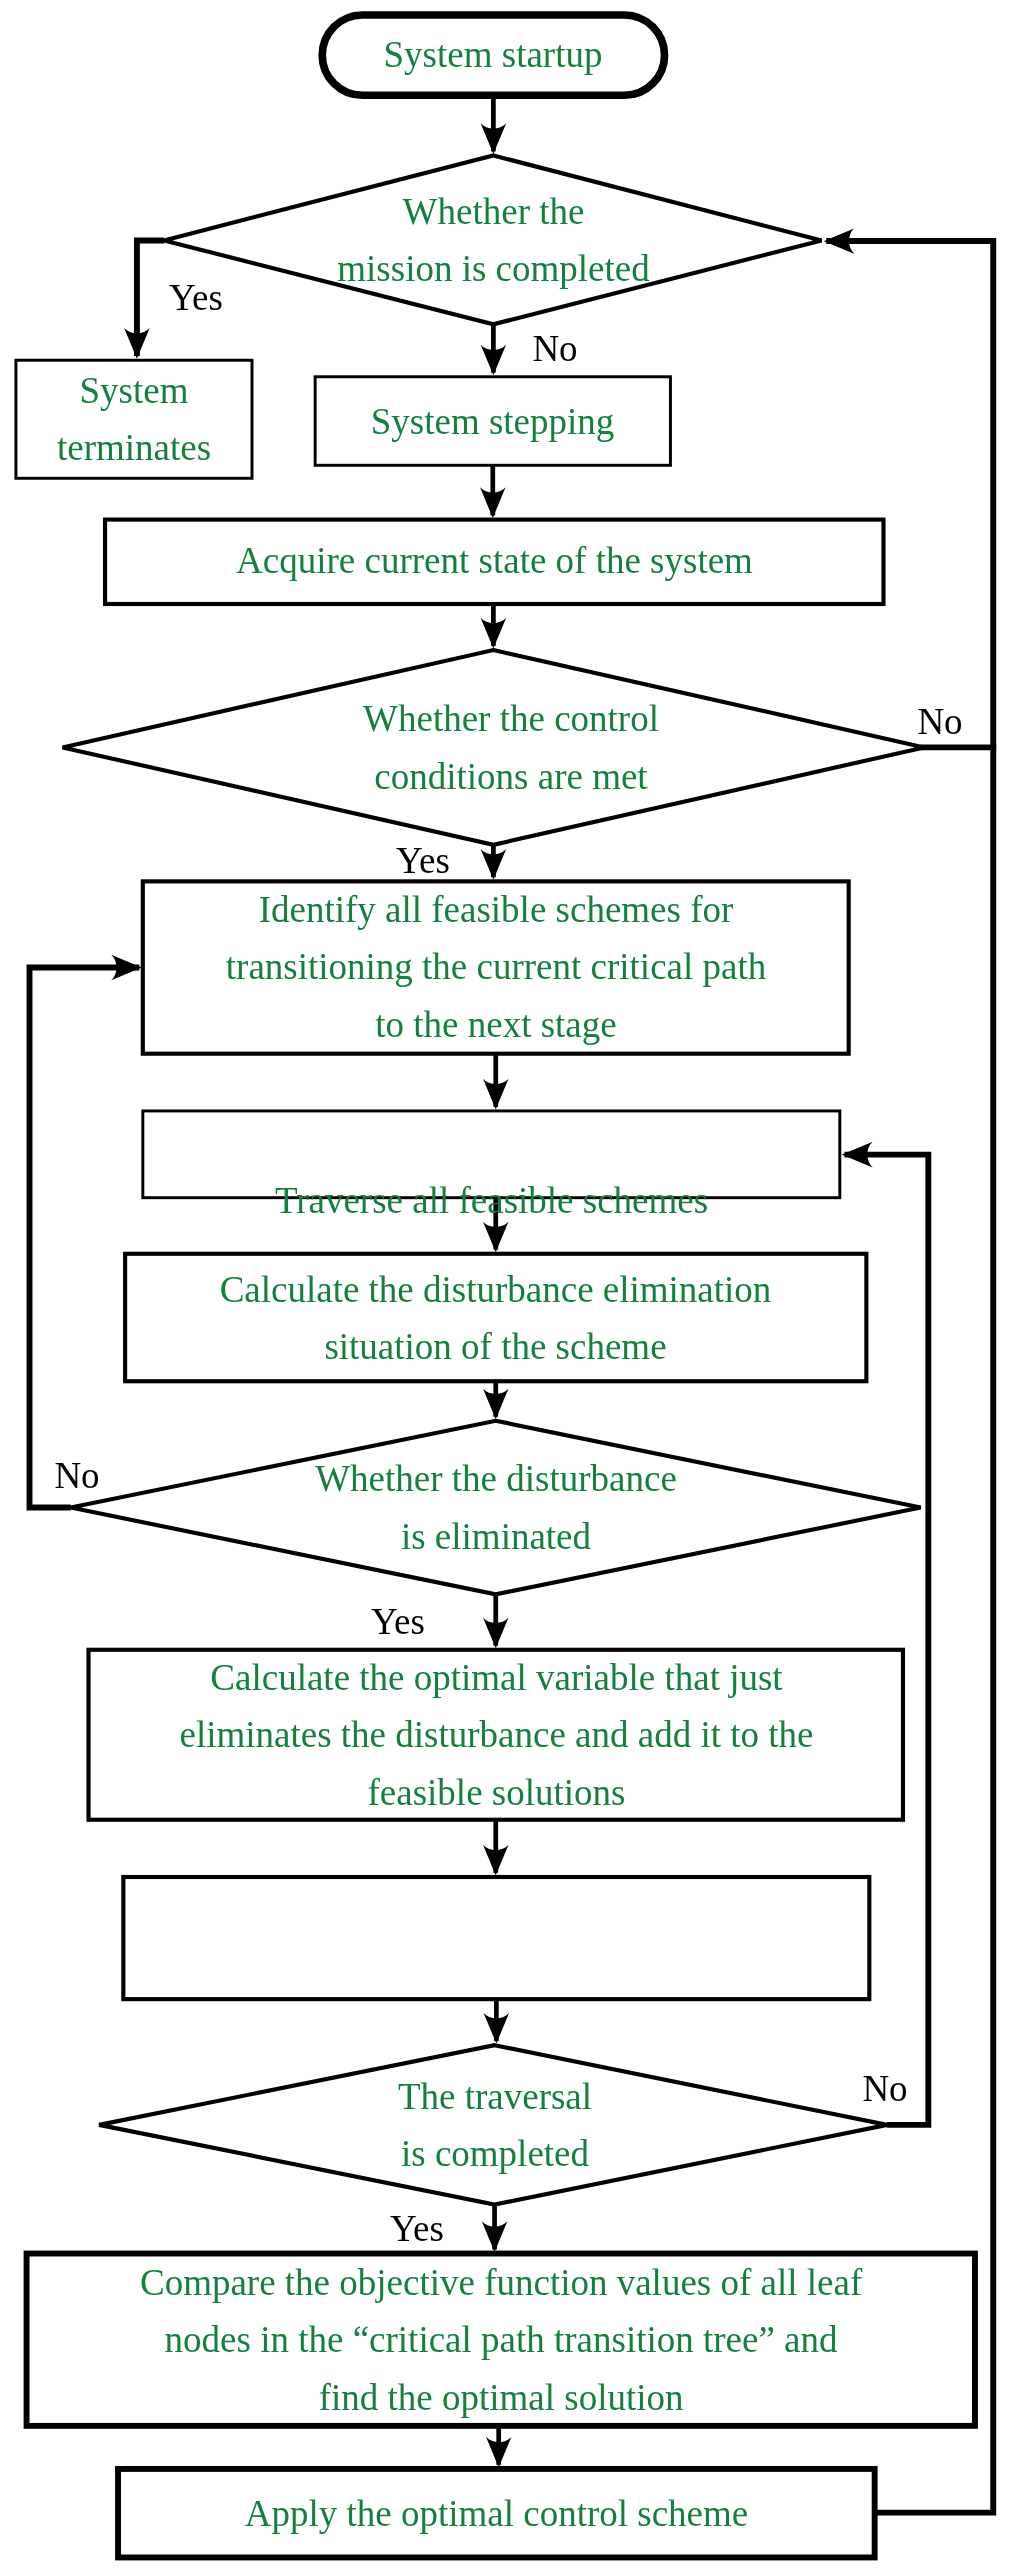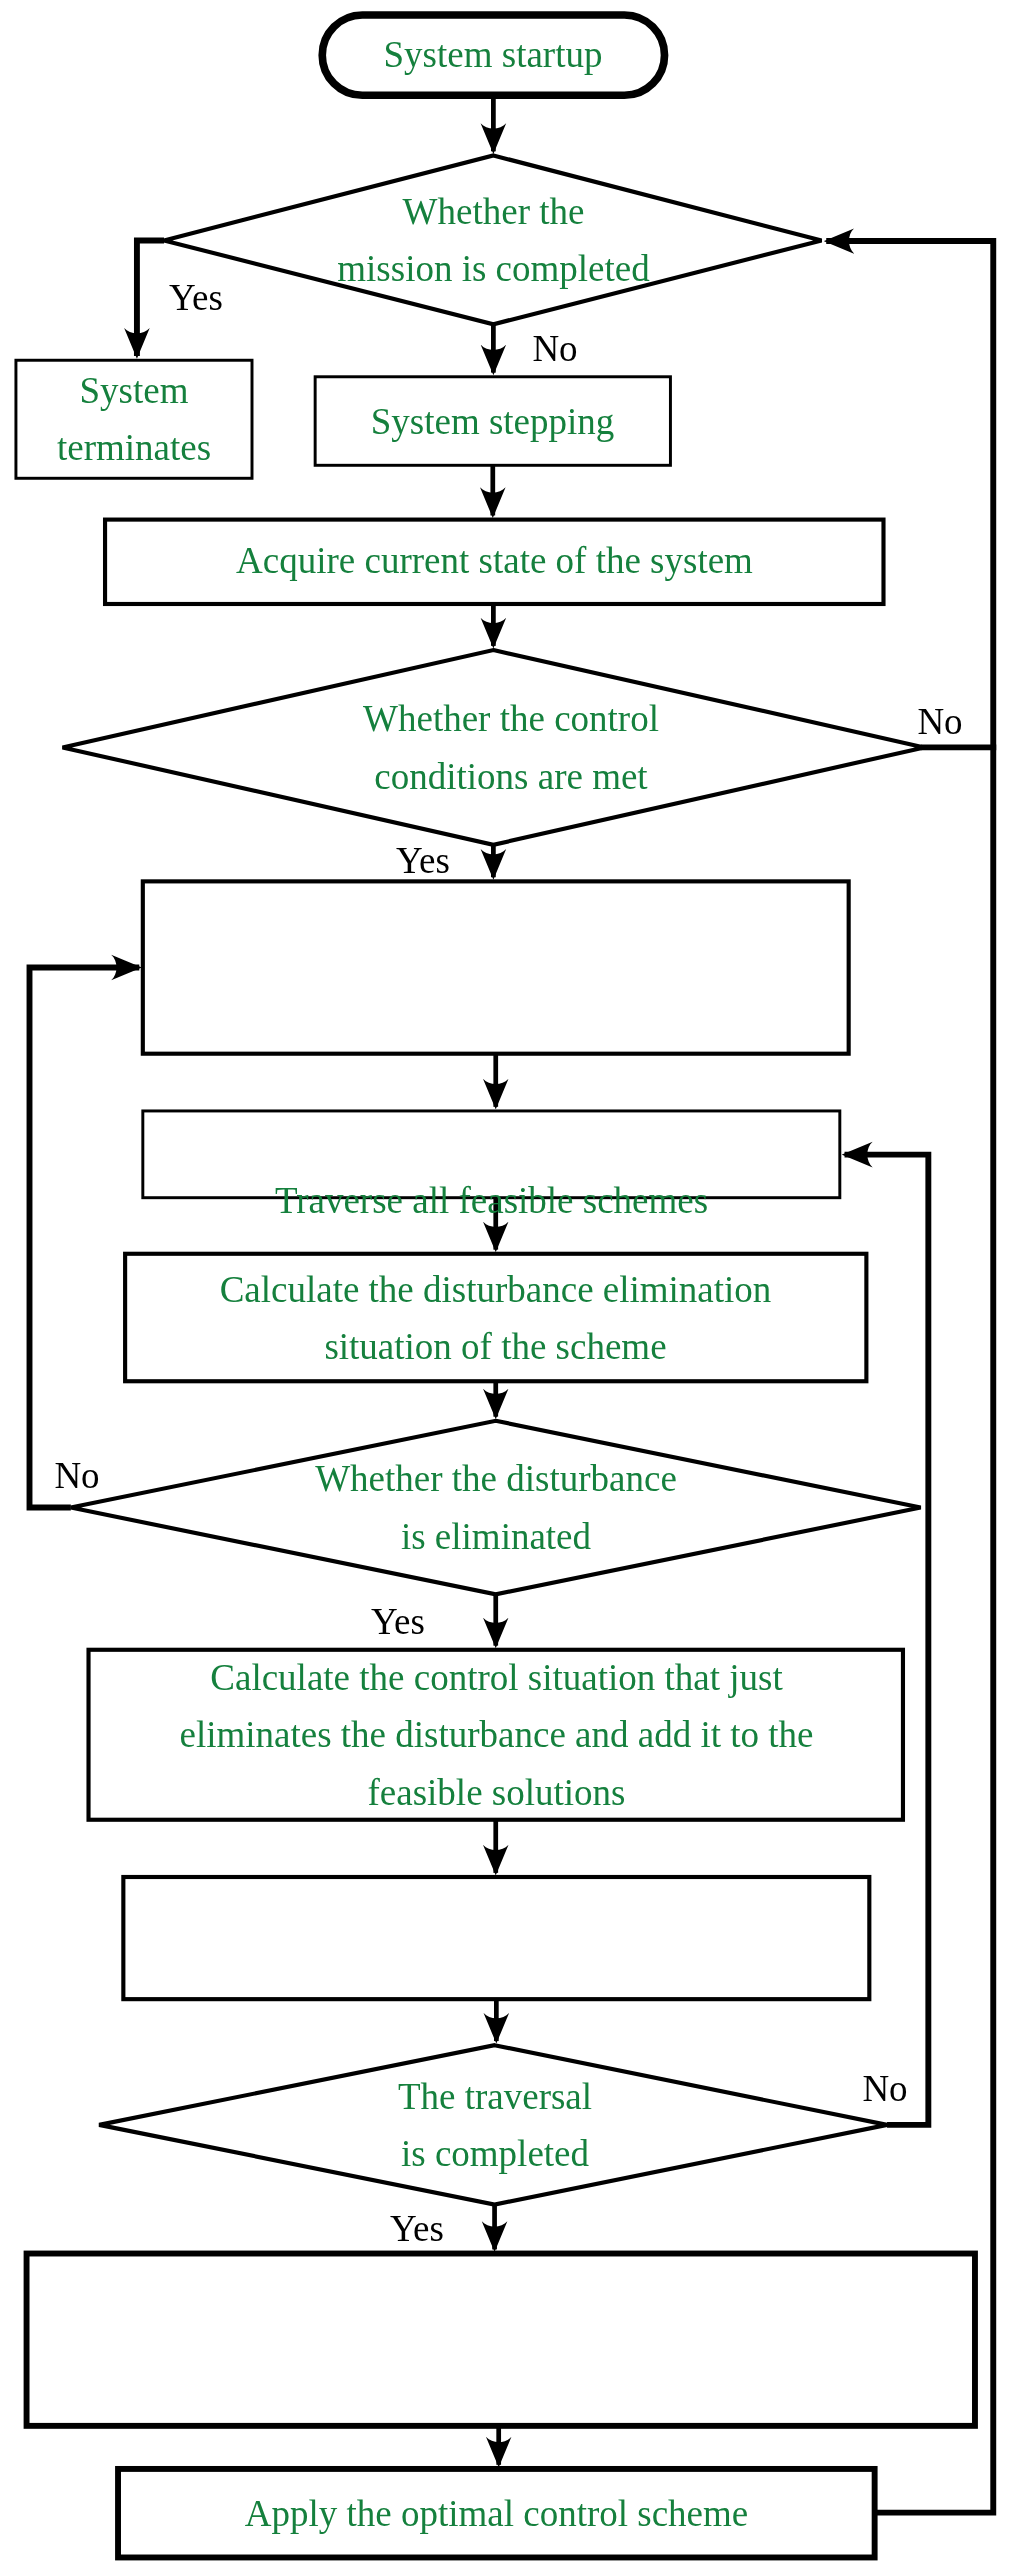--- a/index.html
+++ b/index.html
@@ -93,37 +93,43 @@
   <div class="node-text" style="left:16px;top:360px;width:236px;height:118px;">System
 terminates</div>
 
   <div class="node-text" style="left:315px;top:377px;width:355px;height:89px;">System stepping</div>
 
   <div class="node-text" style="left:105px;top:519px;width:779px;height:84px;">Acquire current state of the system</div>
 
   <div class="node-text" style="left:216px;top:685px;width:590px;height:125px;">Whether the control
 conditions are met</div>
 
+  <div class="node-text" style="left:143px;top:881px;width:706px;height:172px;">Identify all feasible schemes for
+transitioning the current critical path
+to the next stage</div>
 
   <div class="node-text" style="left:143px;top:1165px;width:697px;height:71px;font-family:Liberation Serif, serif;">Traverse all feasible schemes</div>
 
   <div class="node-text" style="left:125px;top:1254px;width:741px;height:128px;">Calculate the disturbance elimination
 situation of the scheme</div>
 
   <div class="node-text" style="left:201px;top:1446px;width:590px;height:123px;">Whether the disturbance
 is eliminated</div>
 
-  <div class="node-text" style="left:89px;top:1650px;width:815px;height:170px;">Calculate the control situation that just
+  <div class="node-text" style="left:89px;top:1650px;width:815px;height:170px;">Calculate the optimal variable that just
 eliminates the disturbance and add it to the
 feasible solutions</div>
 
 
   <div class="node-text" style="left:200px;top:2066px;width:590px;height:118px;">The traversal
 is completed</div>
 
+  <div class="node-text" style="left:26.6px;top:2254px;width:949px;height:172px;">Compare the objective function values of all leaf
+nodes in the “critical path transition tree” and
+find the optimal solution</div>
 
   <div class="node-text" style="left:118px;top:2469px;width:757px;height:89px;">Apply the optimal control scheme</div>
 
   <div class="branch-label" style="left:149px;top:276px;width:94px;height:43px;">Yes</div>
   <div class="branch-label" style="left:508px;top:327px;width:94px;height:43px;">No</div>
   <div class="branch-label" style="left:893px;top:700px;width:94px;height:43px;">No</div>
   <div class="branch-label" style="left:376px;top:839px;width:94px;height:43px;">Yes</div>
   <div class="branch-label" style="left:30px;top:1454px;width:94px;height:43px;">No</div>
   <div class="branch-label" style="left:351px;top:1600px;width:94px;height:43px;">Yes</div>
   <div class="branch-label" style="left:838px;top:2067px;width:94px;height:43px;">No</div>

